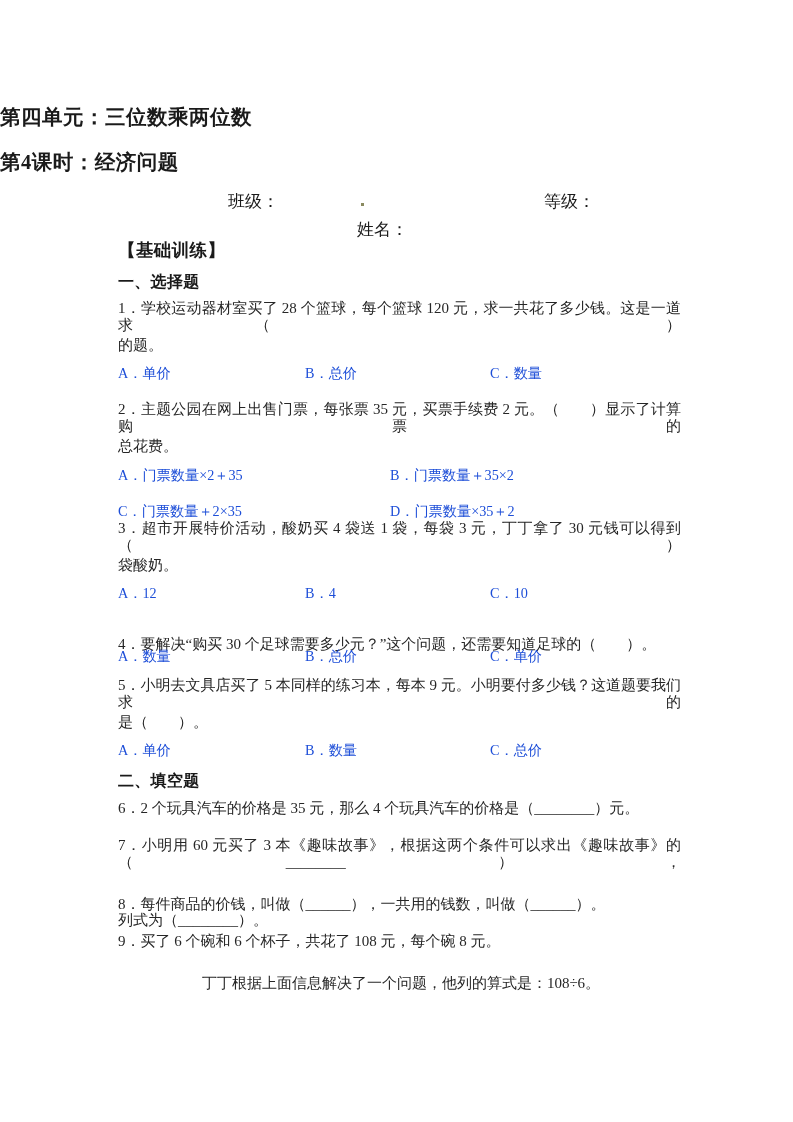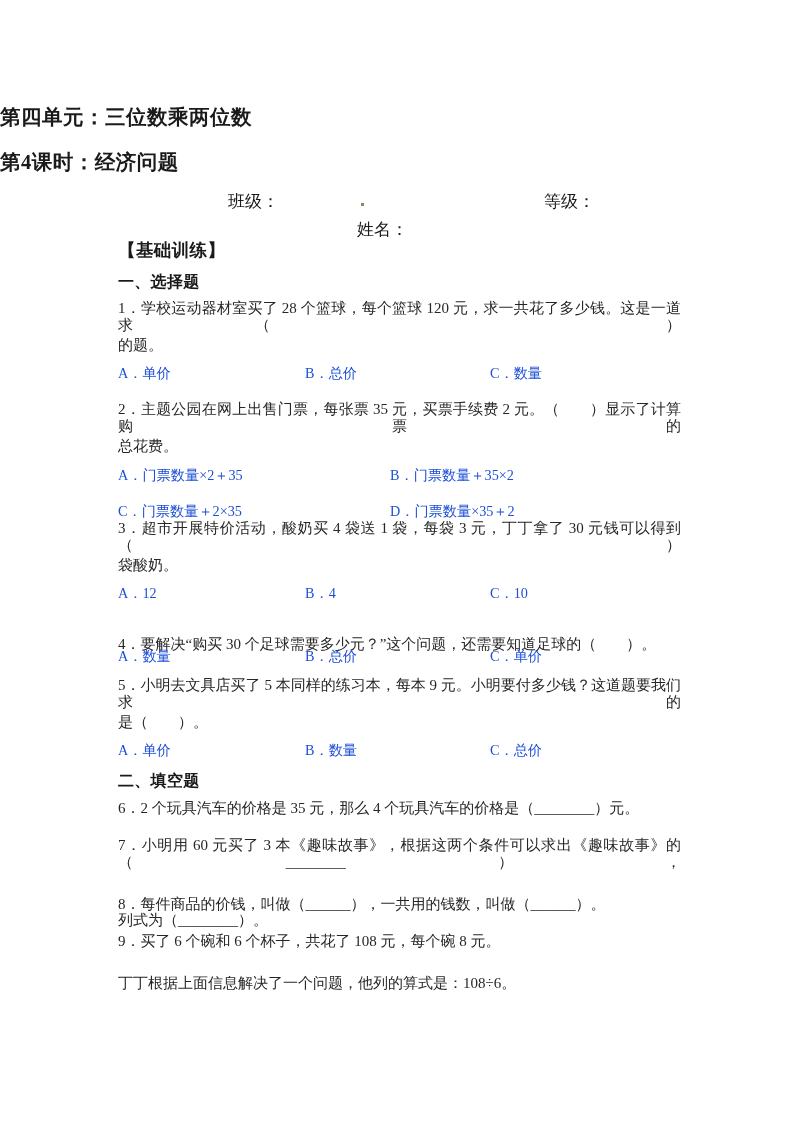--- a/index.html
+++ b/index.html
@@ -173,15 +173,15 @@
   <div class="sec-sub" style="top:771px;">二、填空题</div>
 
   <div class="line" style="top:800px;">6．2 个玩具汽车的价格是 35 元，那么 4 个玩具汽车的价格是（________）元。</div>
 
   <div class="line just" style="top:837px;">7．小明用 60 元买了 3 本《趣味故事》，根据这两个条件可以求出《趣味故事》的（________），</div>
   <div class="line" style="top:912px;">列式为（________）。</div>
 
   <div class="line" style="top:896px;">8．每件商品的价钱，叫做（______），一共用的钱数，叫做（______）。</div>
 
   <div class="line" style="top:933px;">9．买了 6 个碗和 6 个杯子，共花了 108 元，每个碗 8 元。</div>
-  <div class="line" style="top:975px;">丁丁根据上面信息解决了一个问题，他列的算式是：108÷6。</div>
+  <div class="line" style="top:975px;text-align:center;">丁丁根据上面信息解决了一个问题，他列的算式是：108÷6。</div>
 
 </div>
 
 </body></html>

